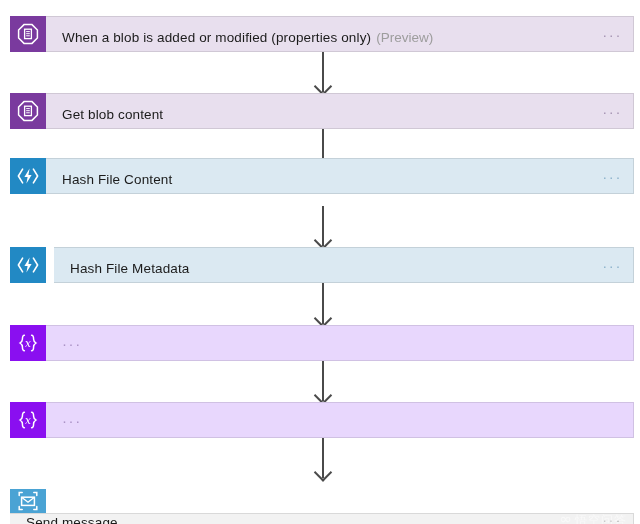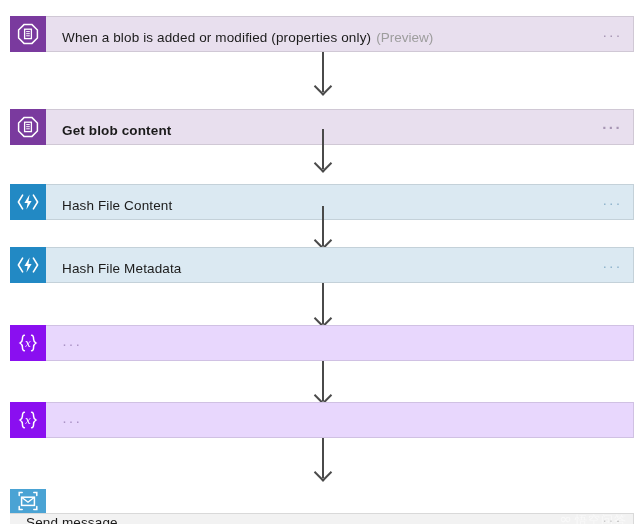--- a/index.html
+++ b/index.html
@@ -159,55 +159,55 @@
             <line x1="10.2" y1="13.8" x2="13.8" y2="13.8" stroke="#ffffff" stroke-width="1"></line>
           </svg>
         </span>
       </div>
       <div class="node-body">
         <div><span class="node-title">When a blob is added or modified (properties only)</span><span class="node-preview">(Preview)</span></div>
         <div class="node-menu">···</div>
       </div>
     </div>
     <div class="connector" style="top: 52px; height: 40px;"></div>
-    <div class="flow-node type-blob" style="top: 109px; font-weight: bold;">
+    <div class="flow-node type-blob" style="top: 93px;">
       <div class="node-icon">
         <span style="display: flex; align-items: center; justify-content: center;">
           <svg width="24" height="24" viewBox="0 0 24 24">
             <path d="M8 2.6 H16 L21.4 8 V16 L16 21.4 H8 L2.6 16 V8 Z" fill="none" stroke="#ffffff" stroke-width="1.5"></path>
             <rect x="8.6" y="7.2" width="6.8" height="9.4" fill="none" stroke="#ffffff" stroke-width="1.3"></rect>
             <line x1="10.2" y1="9.6" x2="13.8" y2="9.6" stroke="#ffffff" stroke-width="1"></line>
             <line x1="10.2" y1="11.7" x2="13.8" y2="11.7" stroke="#ffffff" stroke-width="1"></line>
             <line x1="10.2" y1="13.8" x2="13.8" y2="13.8" stroke="#ffffff" stroke-width="1"></line>
           </svg>
         </span>
       </div>
       <div class="node-body">
         <div><span class="node-title">Get blob content</span></div>
         <div class="node-menu">···</div>
       </div>
     </div>
     <div class="connector" style="top: 129px; height: 40px;"></div>
-    <div class="flow-node type-func" style="top: 184px;">
+    <div class="flow-node type-func" style="top: 158px;">
       <div class="node-icon">
         <span style="display: flex; align-items: center; justify-content: center;">
           <svg width="26" height="24" viewBox="0 0 26 24">
             <path d="M7.6 5.2 L3.4 12 L7.6 18.8" fill="none" stroke="#ffffff" stroke-width="1.6" stroke-linecap="round" stroke-linejoin="round"></path>
             <path d="M18.4 5.2 L22.6 12 L18.4 18.8" fill="none" stroke="#ffffff" stroke-width="1.6" stroke-linecap="round" stroke-linejoin="round"></path>
             <path d="M14.6 4.6 L9.4 12.9 H12.6 L11.4 19.4 L16.6 11.1 H13.4 Z" fill="#ffffff"></path>
           </svg>
         </span>
       </div>
       <div class="node-body">
         <div><span class="node-title">Hash File Content</span></div>
         <div class="node-menu">···</div>
       </div>
     </div>
     <div class="connector" style="top: 206px; height: 40px;"></div>
-    <div class="flow-node type-func" style="top: 247px;">
+    <div class="flow-node type-func" style="top: 247px; gap: 8px;">
       <div class="node-icon">
         <span style="display: flex; align-items: center; justify-content: center;">
           <svg width="26" height="24" viewBox="0 0 26 24">
             <path d="M7.6 5.2 L3.4 12 L7.6 18.8" fill="none" stroke="#ffffff" stroke-width="1.6" stroke-linecap="round" stroke-linejoin="round"></path>
             <path d="M18.4 5.2 L22.6 12 L18.4 18.8" fill="none" stroke="#ffffff" stroke-width="1.6" stroke-linecap="round" stroke-linejoin="round"></path>
             <path d="M14.6 4.6 L9.4 12.9 H12.6 L11.4 19.4 L16.6 11.1 H13.4 Z" fill="#ffffff"></path>
           </svg>
         </span>
       </div>
       <div class="node-body">

